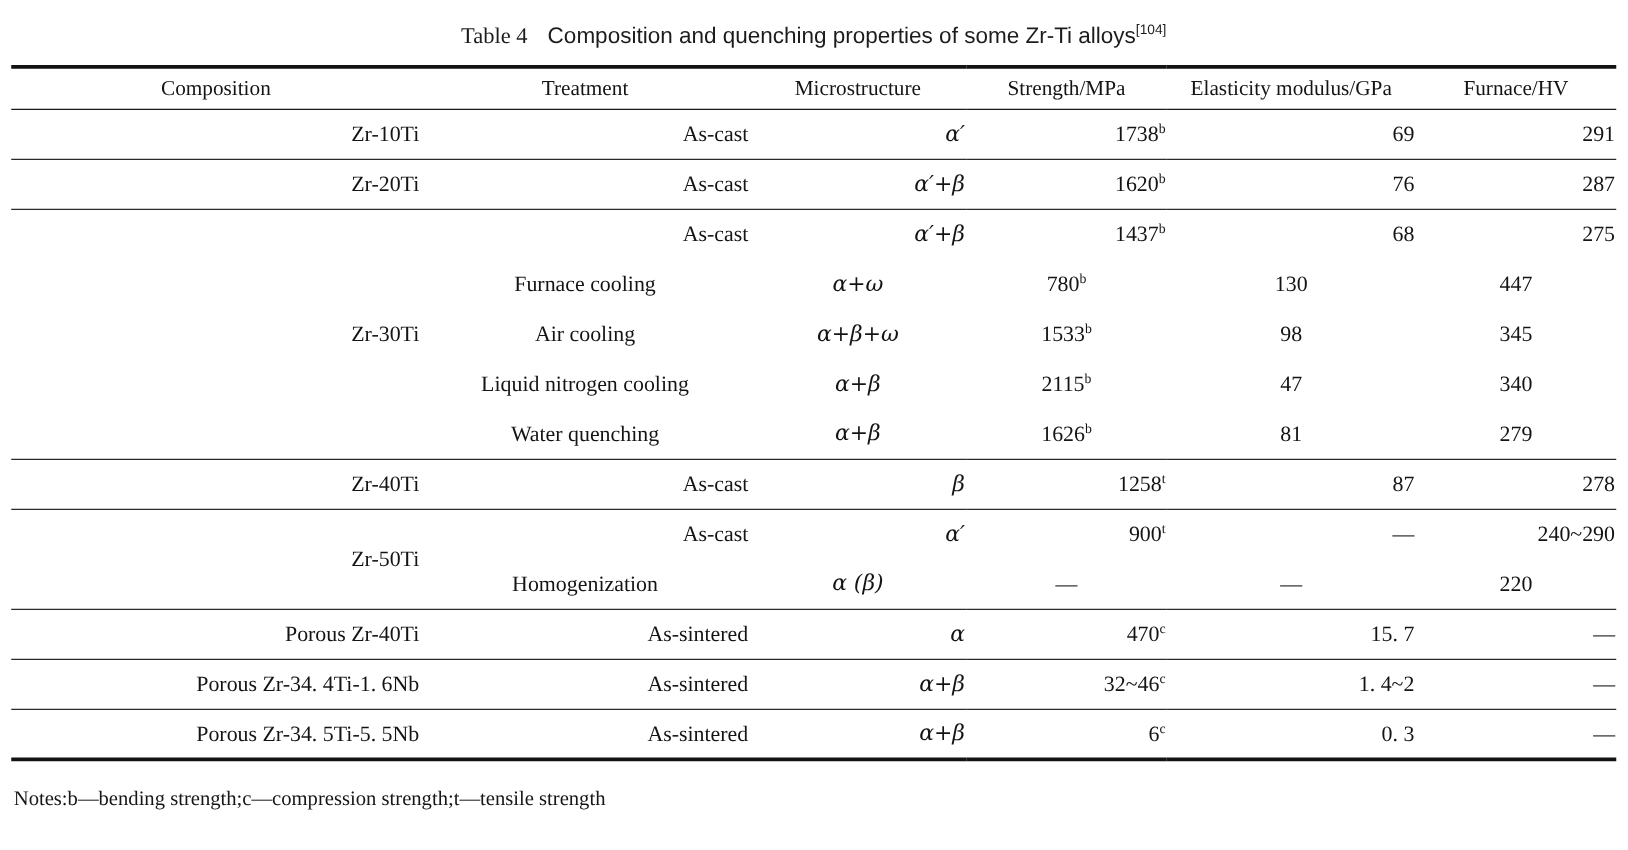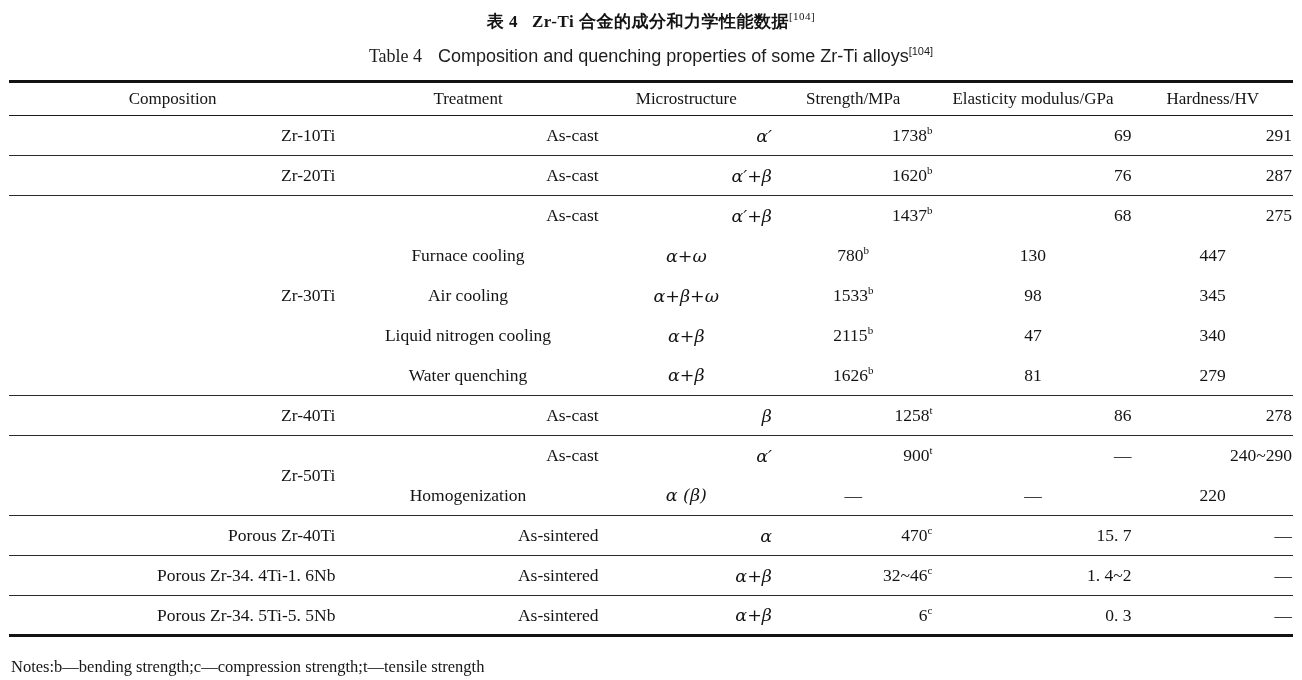--- a/index.html
+++ b/index.html
@@ -74,23 +74,20 @@
     font-size: 16.5px;
     color: #161616;
     text-align: left;
   }
 </style>
 </head>
 <body>
 
 <div class="page">
 
-  <div class="cap cap-zh">
-    <span class="cap-label">表 4</span><span>Zr-Ti 合金的成分和力学性能数据</span><sup>[104]</sup>
-  </div>
 
   <div class="cap cap-en">
     <span class="cap-label">Table 4</span><span>Composition and quenching properties of some Zr-Ti alloys</span><sup>[104]</sup>
   </div>
 
   <table class="alloys">
     <colgroup>
       <col class="c1">
         <col class="c2">
         <col class="c3">
@@ -98,21 +95,21 @@
         <col class="c5">
         <col class="c6">
     </colgroup>
     <thead>
       <tr>
         <th>Composition</th>
         <th>Treatment</th>
         <th>Microstructure</th>
         <th>Strength/MPa</th>
         <th>Elasticity modulus/GPa</th>
-        <th>Hardness/HV</th>
+        <th>Furnace/HV</th>
       </tr>
     </thead>
     <tbody>
 
       <tr class="g">
         <td>Zr-10Ti</td>
         <td>As-cast</td>
         <td class="micro">α′</td>
         <td><span>1738</span><sup>b</sup></td>
         <td>69</td>
@@ -163,21 +160,21 @@
         <td><span>1626</span><sup>b</sup></td>
         <td>81</td>
         <td>279</td>
       </tr>
 
       <tr class="g">
         <td>Zr-40Ti</td>
         <td>As-cast</td>
         <td class="micro">β</td>
         <td><span>1258</span><sup>t</sup></td>
-        <td>86</td>
+        <td>87</td>
         <td>278</td>
       </tr>
 
       <tr class="g">
         <td rowspan="2">Zr-50Ti</td>
         <td>As-cast</td>
         <td class="micro">α′</td>
         <td><span>900</span><sup>t</sup></td>
         <td>—</td>
         <td>240~290</td>

